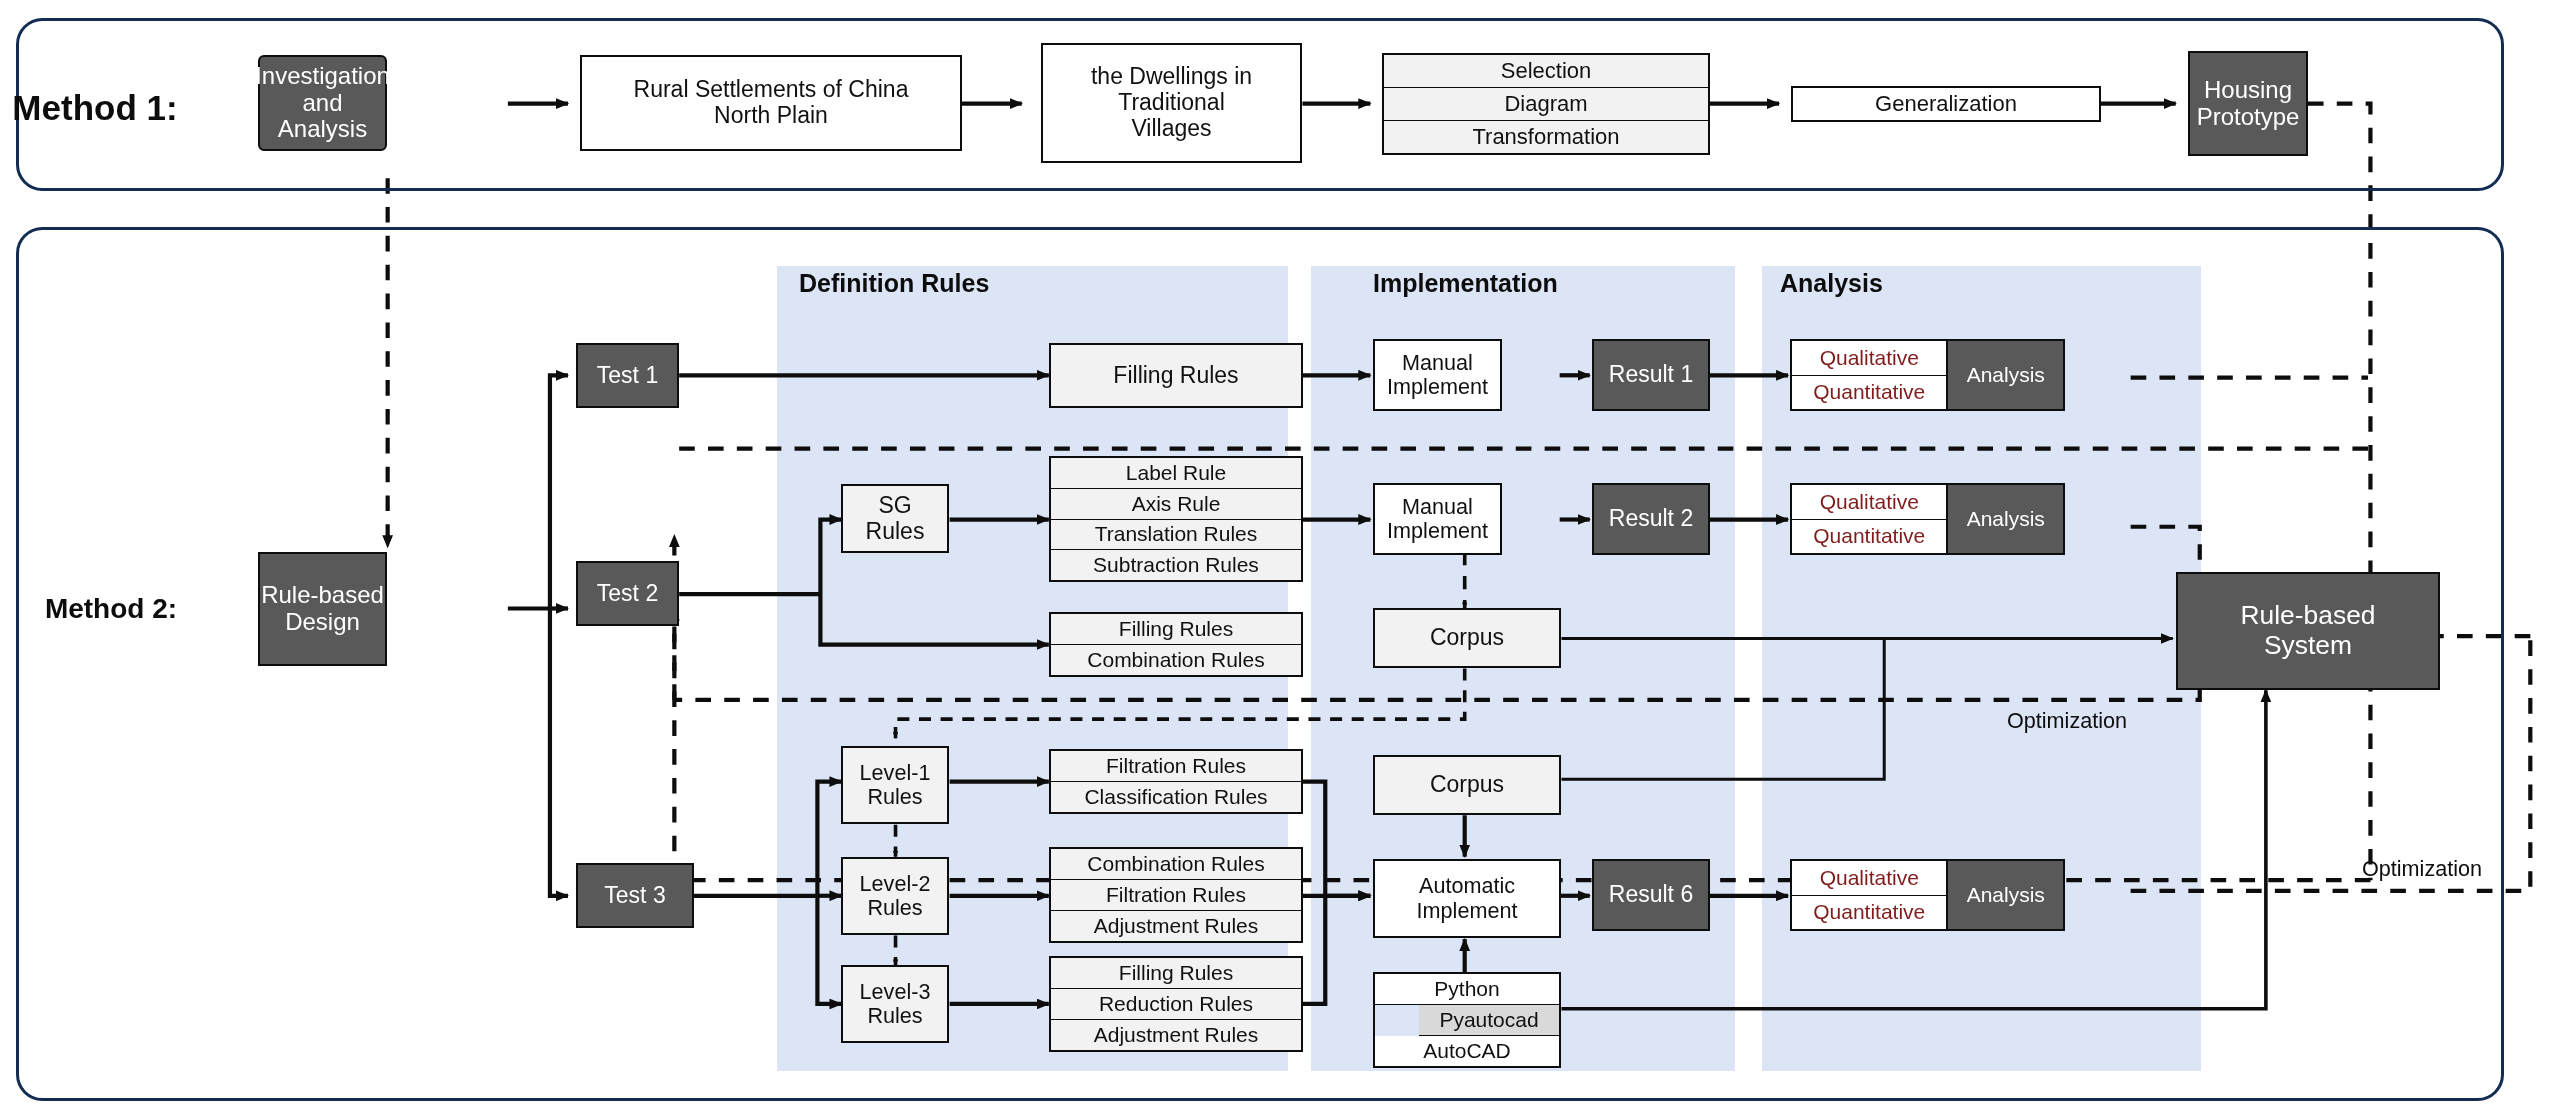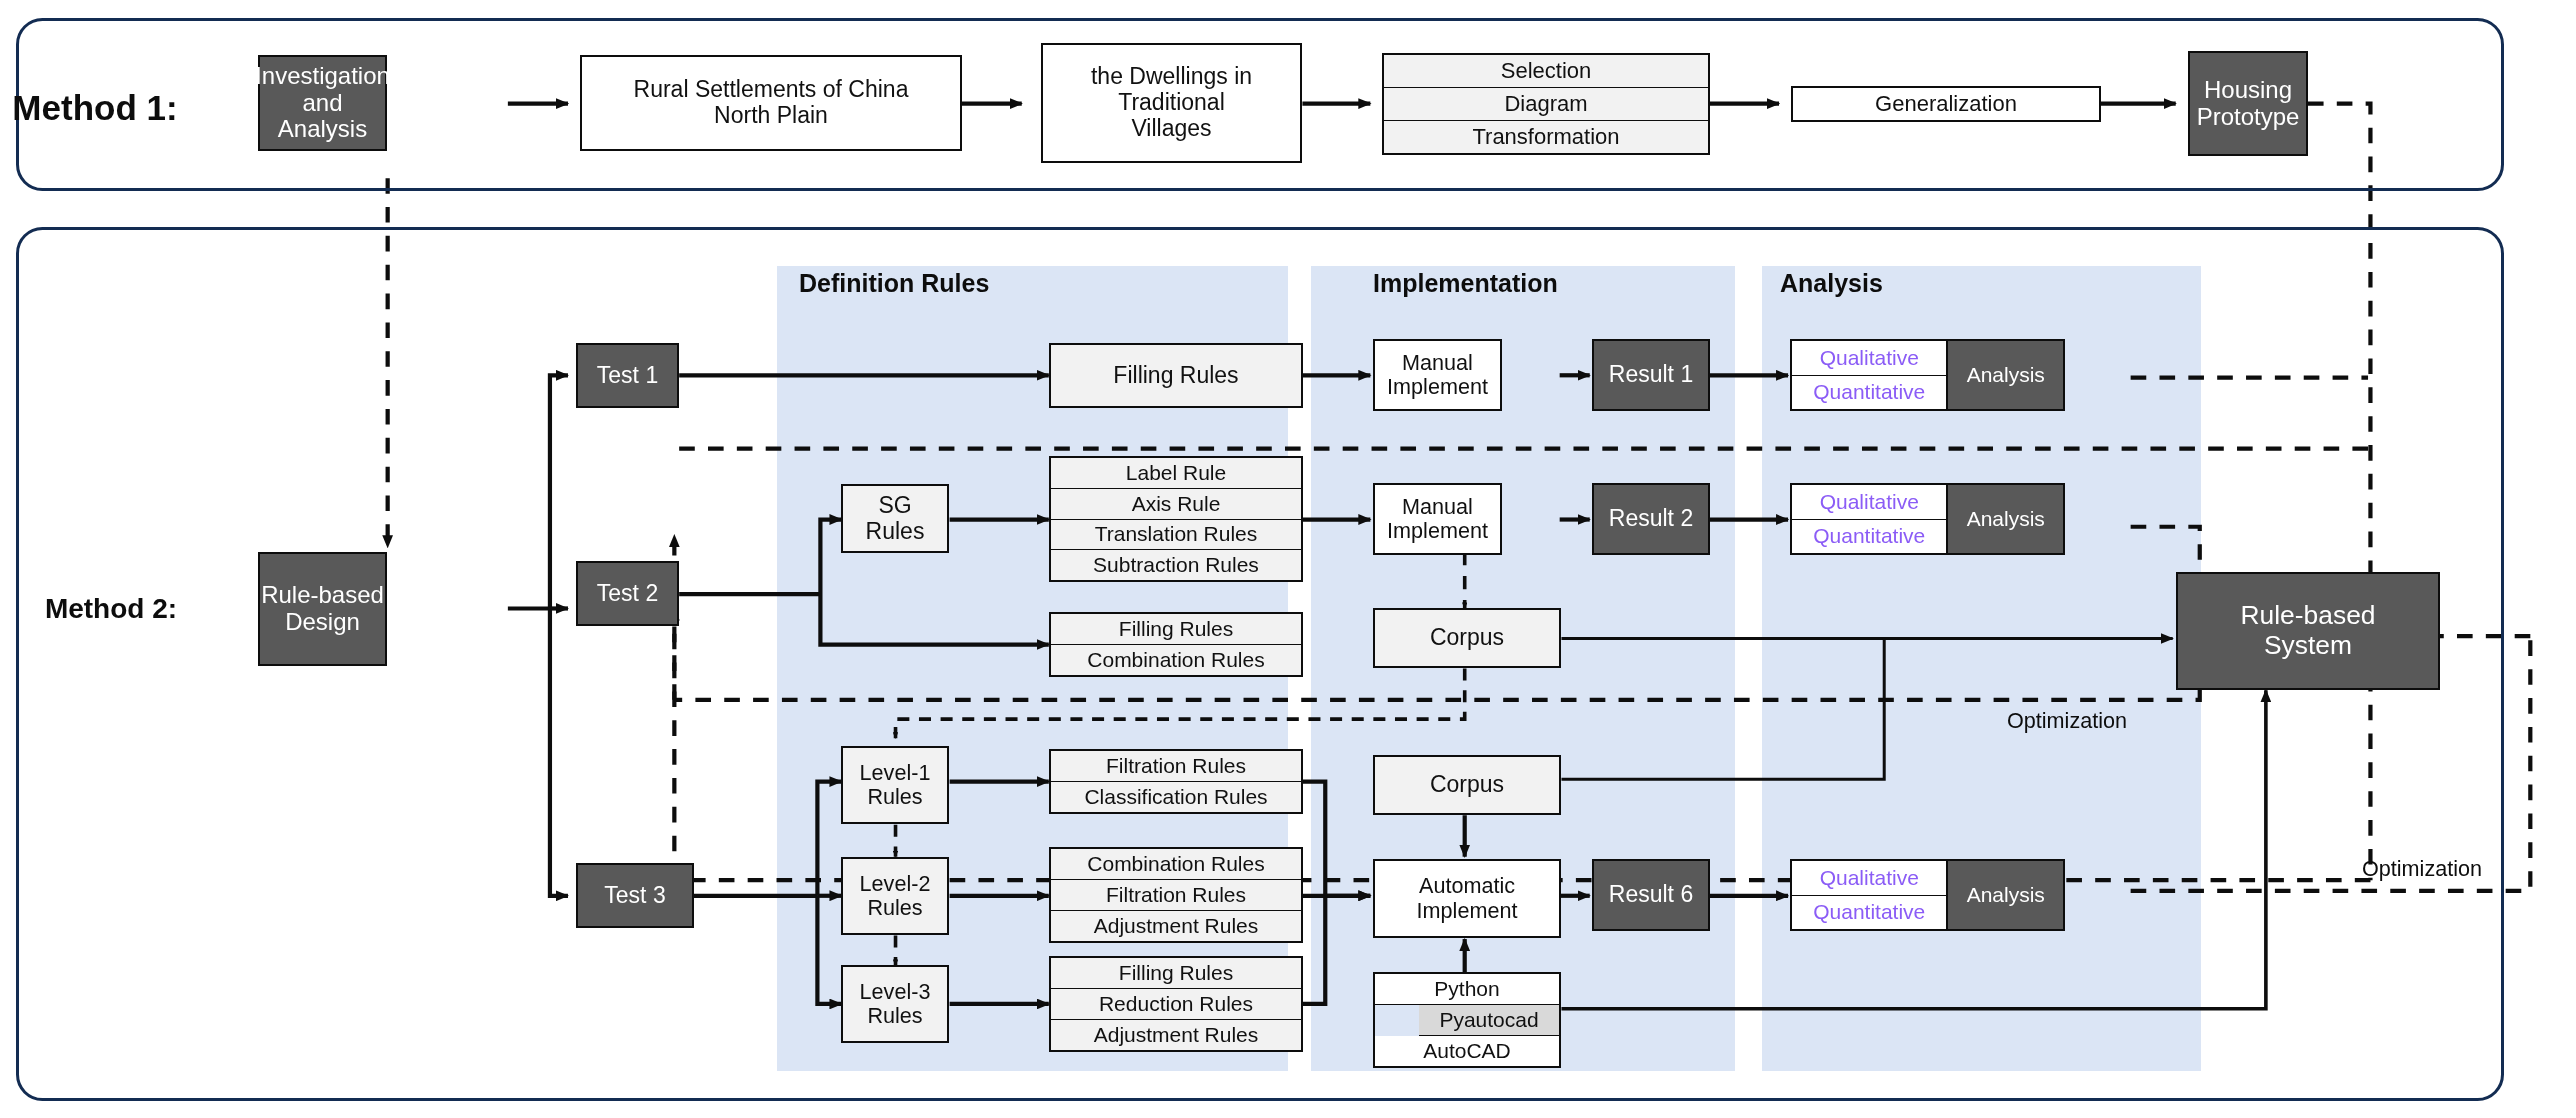--- a/index.html
+++ b/index.html
@@ -12,21 +12,21 @@
   .light{background:#f2f2f2;color:#111;border:2.4px solid #0d0d0d;}
   .white{background:#ffffff;color:#111;border:2.4px solid #0d0d0d;}
   .stack{position:absolute;box-sizing:border-box;border:2.4px solid #0d0d0d;display:flex;flex-direction:column;}
   .stack > div{flex:1;display:flex;align-items:center;justify-content:center;text-align:center;
                background:#f2f2f2;color:#111;border-bottom:1.8px solid #0d0d0d;box-sizing:border-box;}
   .stack > div:last-child{border-bottom:none;}
   .stack.whitecells > div{background:#ffffff;}
   .splitbox{position:absolute;box-sizing:border-box;border:2.4px solid #0d0d0d;display:flex;flex-direction:row;}
   .splitbox .left{flex:0 0 57%;display:flex;flex-direction:column;}
   .splitbox .left > div{flex:1;display:flex;align-items:center;justify-content:center;background:#ffffff;
-        color:#8b5cf6;border-bottom:1.8px solid #0d0d0d;box-sizing:border-box;}
+        color:#7f1d1d;border-bottom:1.8px solid #0d0d0d;box-sizing:border-box;}
   .splitbox .left > div:last-child{border-bottom:none;}
   .splitbox .right{flex:1;display:flex;align-items:center;justify-content:center;background:#595959;color:#fff;
         border-left:2.4px solid #0d0d0d;}
   .colband{position:absolute;background:#dbe5f5;}
   .colhdr{position:absolute;font-weight:bold;color:#0d0d0d;}
   .methodlbl{position:absolute;font-weight:bold;color:#0d0d0d;}
   .edgelbl{position:absolute;color:#0d0d0d;}
   .roundframe{position:absolute;box-sizing:border-box;border:3.6px solid #132c52;border-radius:26.4px;background:transparent;}
 </style>
 </head>
@@ -138,21 +138,21 @@
   <div class="roundframe" style="left:16px;top:18px;width:2488px;height:173px;"></div>
   <div class="roundframe" style="left:16px;top:227px;width:2488px;height:874px;"></div>
 
   <div class="methodlbl" style="left:8px;top:88px;width:174px;font-size:35px;text-align:center;">Method 1:</div>
   <div class="methodlbl" style="left:24px;top:593px;width:174px;font-size:28px;text-align:center;">Method 2:</div>
 
   <div class="colhdr" style="left:799px;top:269px;font-size:25px;">Definition Rules</div>
   <div class="colhdr" style="left:1373px;top:269px;font-size:25px;">Implementation</div>
   <div class="colhdr" style="left:1780px;top:269px;font-size:25px;">Analysis</div>
 
-  <div class="node dark" style="left:258px;top:55px;width:129px;height:96px;font-size:24px;flex-direction:column;">
+  <div class="node dark" style="left:258px;top:55px;width:129px;height:96px;font-size:24px;flex-direction:column;border-radius:6px;">
     <span>Investigation</span>
     <span>and Analysis</span>
   </div>
 
   <div class="node white" style="left:580px;top:55px;width:382px;height:96px;font-size:23px;flex-direction:column;">
     <span>Rural Settlements of China</span>
     <span>North Plain</span>
   </div>
 
   <div class="node white" style="left:1041px;top:43px;width:261px;height:120px;font-size:23px;flex-direction:column;">

